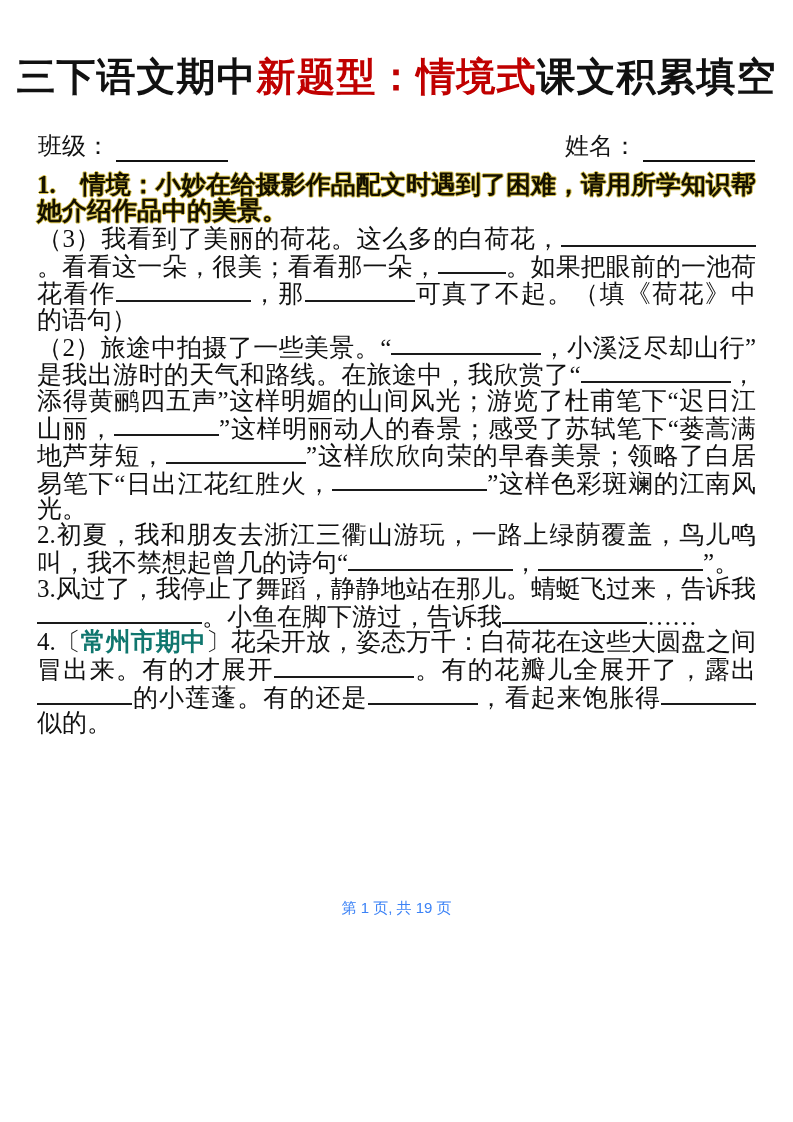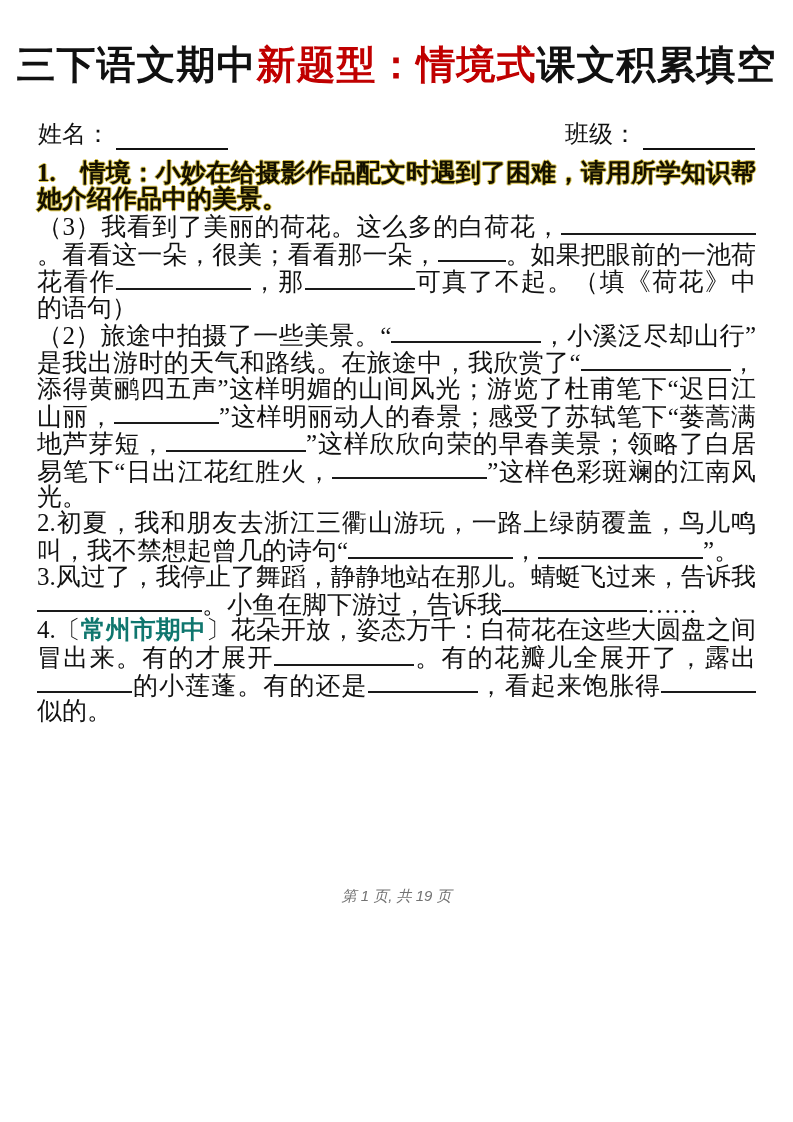--- a/index.html
+++ b/index.html
@@ -4,21 +4,21 @@
 <style>
   html, body {
     margin: 0;
     padding: 0;
     background: #ffffff;
   }
   .page {
     position: relative;
     width: 793px;
     height: 918px;
-    margin: 0 auto;
+    margin: 12px auto;
     background: #ffffff;
     font-family: "Liberation Serif", "DejaVu Serif", serif;
     color: #111111;
     overflow: hidden;
   }
   .doc-title {
     margin-top: 38px;
     text-align: center;
     font-size: 39px;
     font-weight: 700;
@@ -71,39 +71,38 @@
     height: 0.82em;
     vertical-align: baseline;
   }
   .footer {
     position: absolute;
     bottom: 12px;
     left: 0;
     width: 100%;
     text-align: center;
     font-size: 15px;
-    color: #737373;
+    color: #3b82f6;
     font-family: "Liberation Sans", "DejaVu Sans", sans-serif;
-    font-style: italic;
   }
 </style>
 </head>
 <body>
 
 <div class="page">
 
   <h1 class="doc-title"><span>三下语文期中</span><span class="seg-red">新题型：情境式</span><span>课文积累填空</span></h1>
 
   <div class="info-row">
     <div class="info-field">
-      <span>姓名：</span>
+      <span>班级：</span>
         <span class="info-blank"></span>
     </div>
     <div class="info-field">
-      <span>班级：</span>
+      <span>姓名：</span>
         <span class="info-blank"></span>
     </div>
   </div>
 
 
   <div class="body-text">
     <p class="para hl"><span>1.　情境：小妙在给摄影作品配文时遇到了困难，请用所学知识帮她介绍作品中的美景。</span></p>
     <p class="para"><span>（3）我看到了美丽的荷花。这么多的白荷花，</span><span class="blank" style="width: 195px;"></span><span>。看看这一朵，很美；看看那一朵，</span><span class="blank" style="width: 68px;"></span><span>。如果把眼前的一池荷花看作</span><span class="blank" style="width: 135px;"></span><span>，那</span><span class="blank" style="width: 110px;"></span><span>可真了不起。（填《荷花》中的语句）</span></p>
     <p class="para"><span>（2）旅途中拍摄了一些美景。“</span><span class="blank" style="width: 150px;"></span><span>，小溪泛尽却山行”是我出游时的天气和路线。在旅途中，我欣赏了“</span><span class="blank" style="width: 150px;"></span><span>，添得黄鹂四五声”这样明媚的山间风光；游览了杜甫笔下“迟日江山丽，</span><span class="blank" style="width: 105px;"></span><span>”这样明丽动人的春景；感受了苏轼笔下“蒌蒿满地芦芽短，</span><span class="blank" style="width: 140px;"></span><span>”这样欣欣向荣的早春美景；领略了白居易笔下“日出江花红胜火，</span><span class="blank" style="width: 155px;"></span><span>”这样色彩斑斓的江南风光。</span></p>
     <p class="para"><span>2.初夏，我和朋友去浙江三衢山游玩，一路上绿荫覆盖，鸟儿鸣叫，我不禁想起曾几的诗句“</span><span class="blank" style="width: 165px;"></span><span>，</span><span class="blank" style="width: 165px;"></span><span>”。</span></p>

